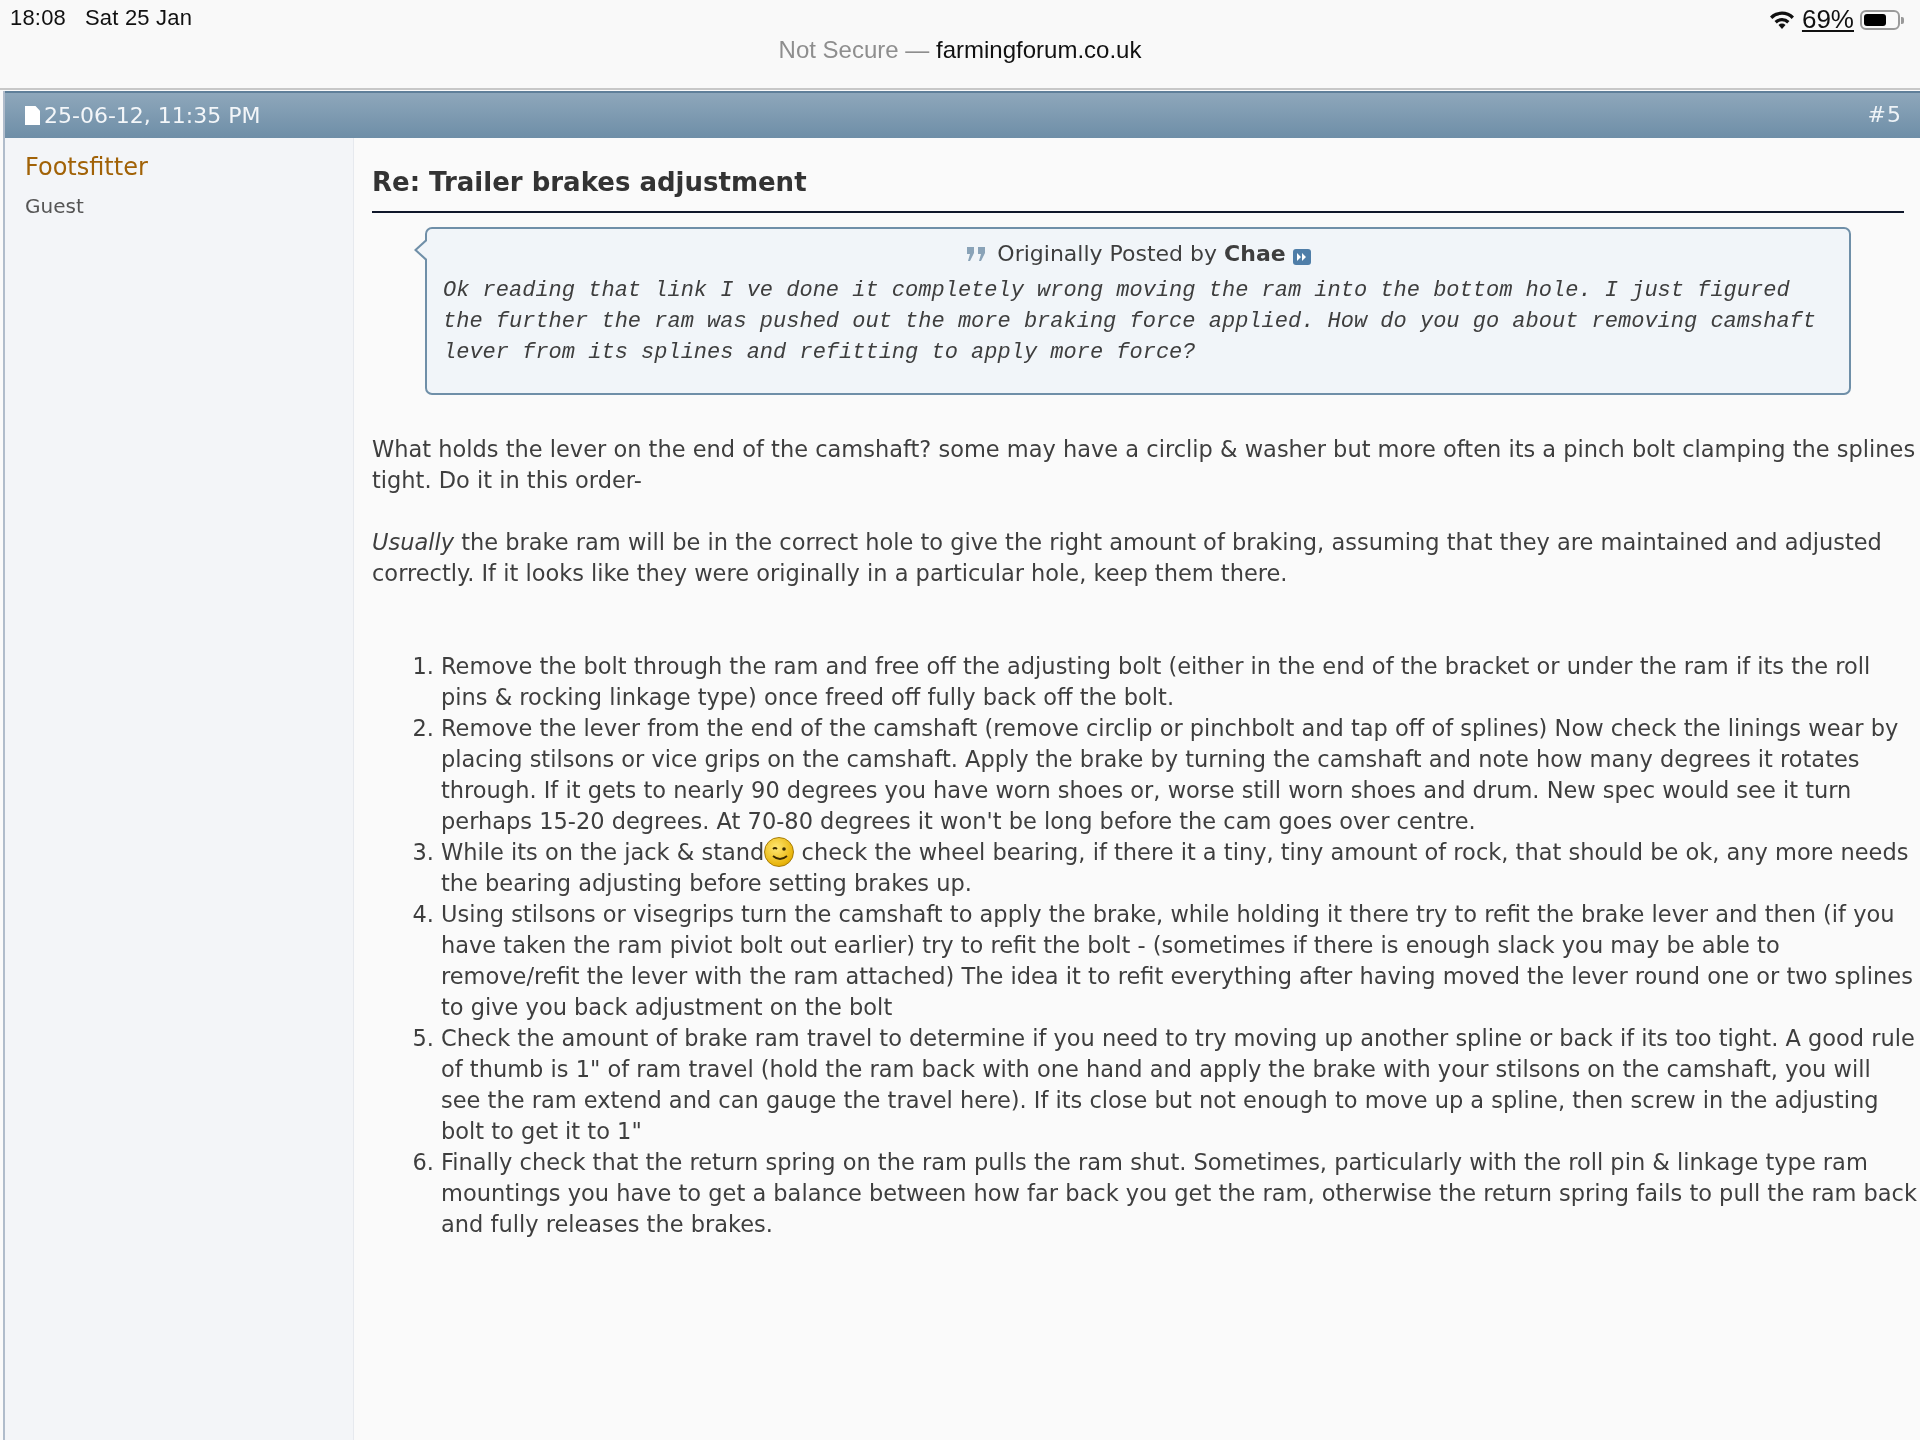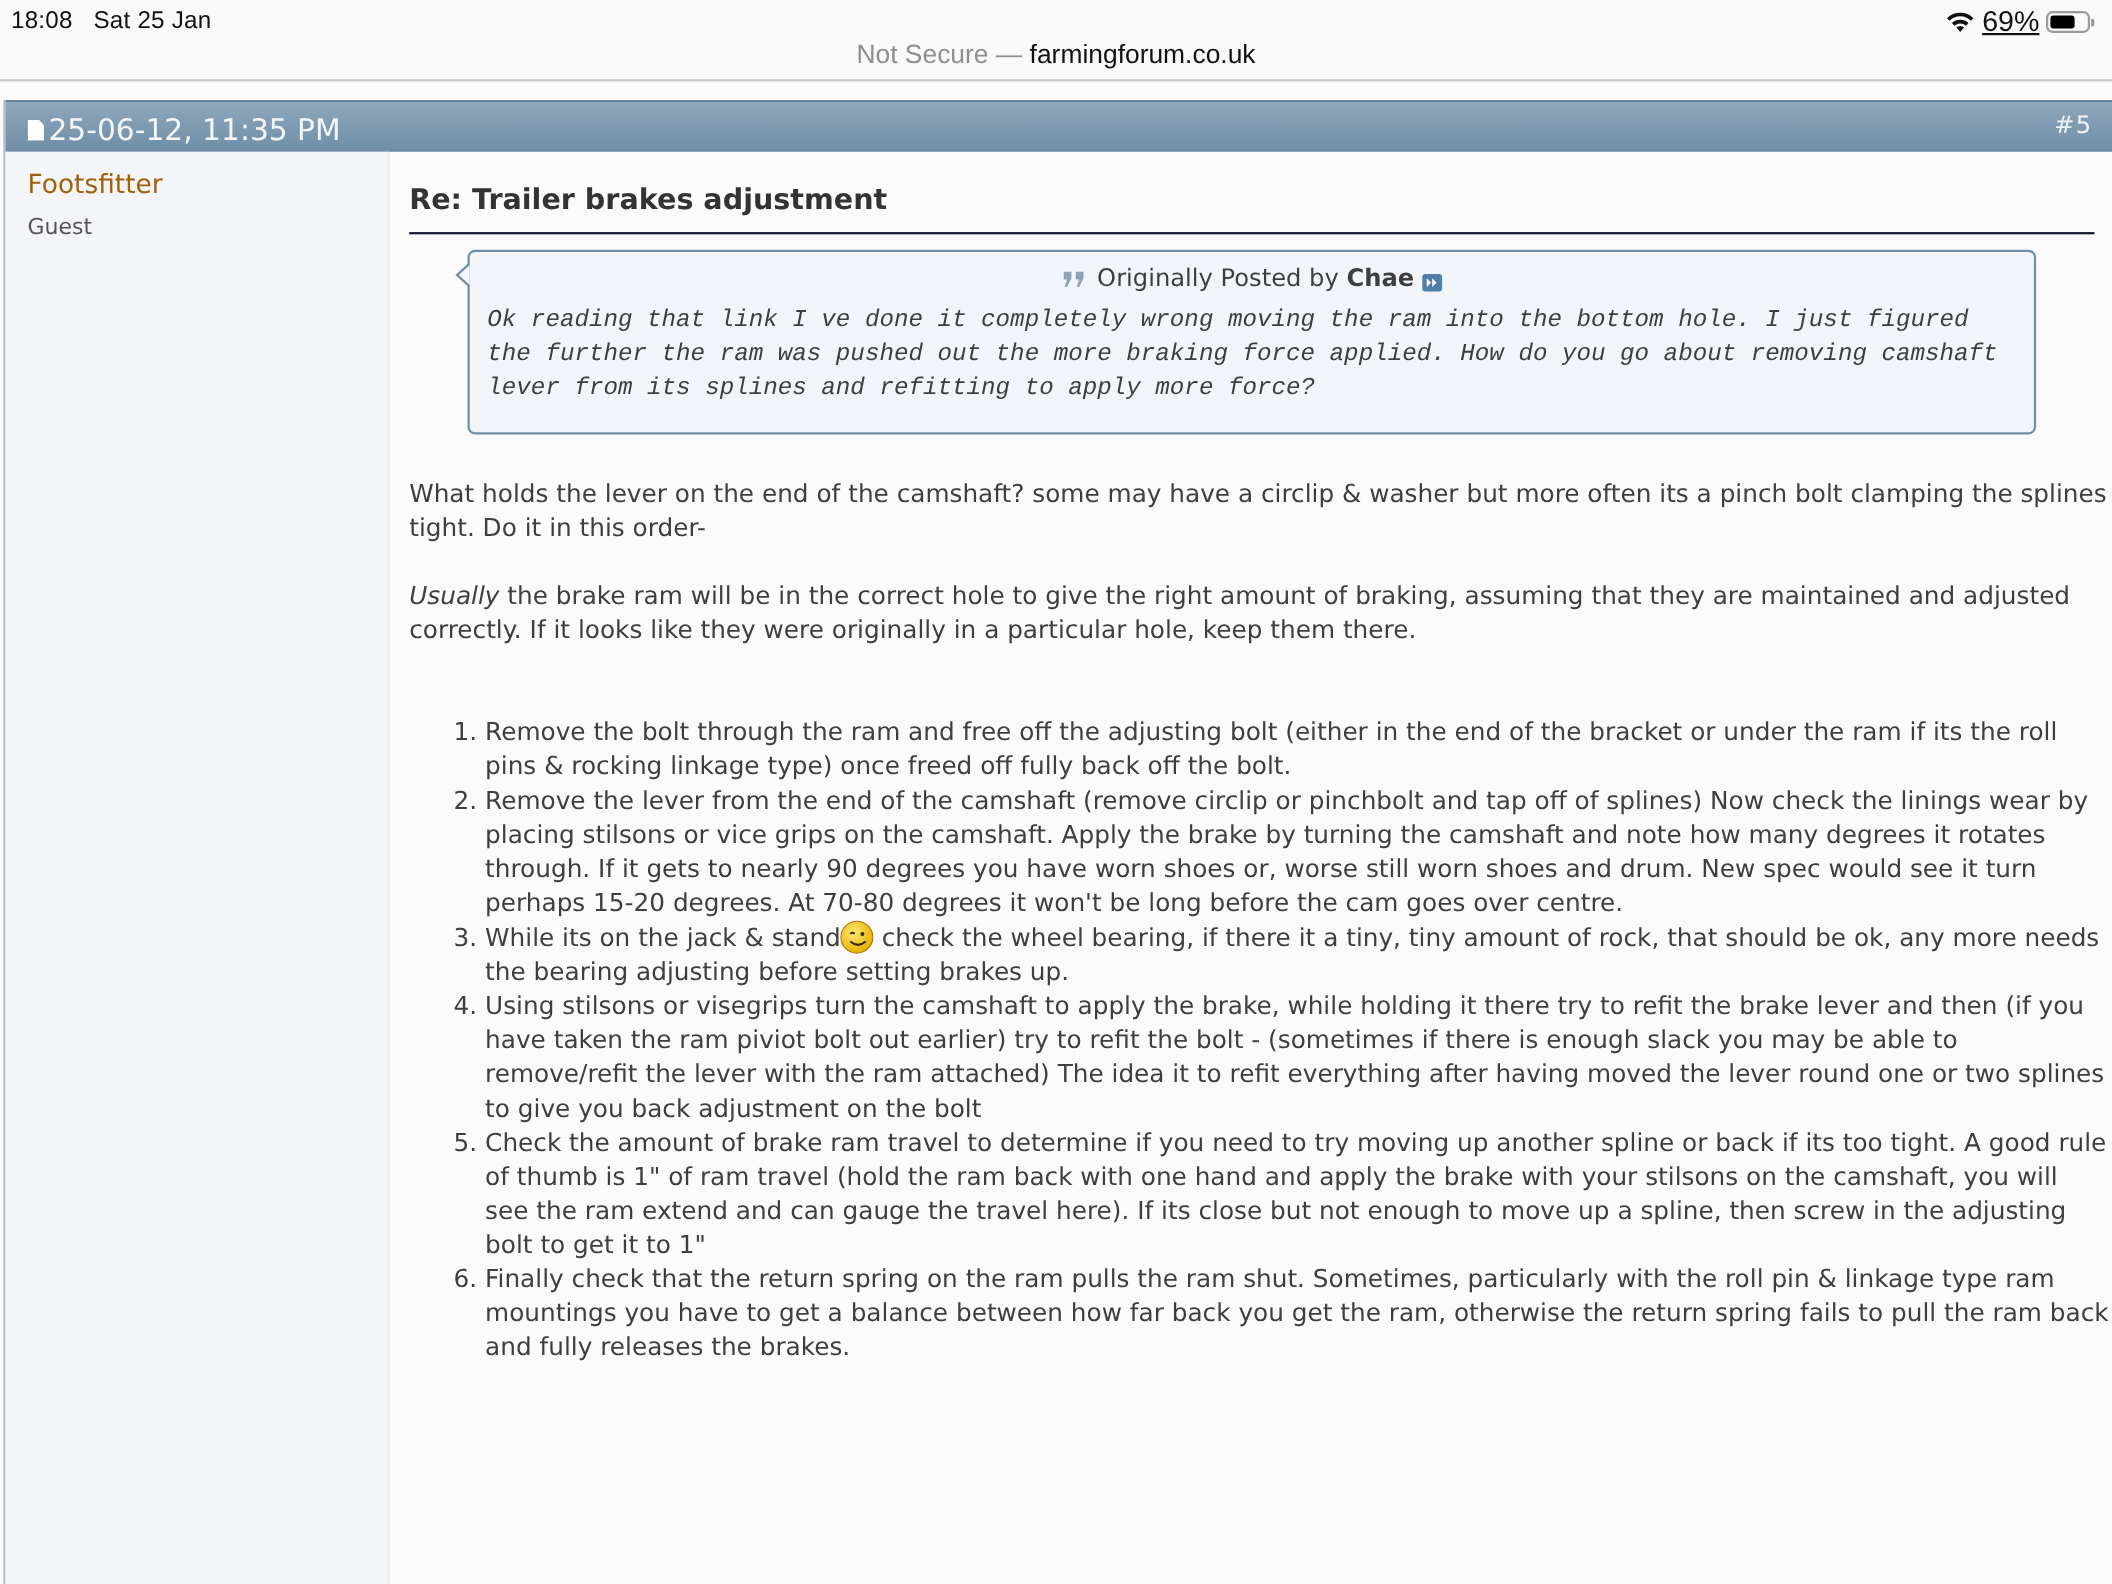--- a/index.html
+++ b/index.html
@@ -4,21 +4,21 @@
 <style>
   * { box-sizing: border-box; margin: 0; padding: 0; }
   html, body {
     width: 1920px; height: 1440px; overflow: hidden;
     background: #fafafa;
     font-family: "DejaVu Sans", sans-serif;
     color: #3e3e3e;
   }
   
   .statusbar {
-    position: absolute; left: 0; top: 0; width: 1920px; height: 74px;
+    position: absolute; left: 0; top: 0; width: 1920px; height: 90px;
     background: #f9f9f9;
     border-bottom: 2px solid #c8c8c8;
     font-family: "Liberation Sans", sans-serif;
   }
   .status-time {
     position: absolute; left: 10px; top: 5px;
     font-size: 22px; color: #111; letter-spacing: 0.2px;
   }
   .status-right {
     position: absolute; right: 20px; top: 4px;
@@ -49,21 +49,21 @@
   }
   .post-header {
     position: absolute; left: 0; top: 0; width: 100%; height: 47px;
     background: linear-gradient(#8ea7bb, #6e8ea7);
     border-top: 2px solid #5f7f99;
     color: #fff;
   }
   .post-date {
     position: absolute; left: 20px; top: 10px;
     display: flex; align-items: center; gap: 4px;
-    font-size: 27px; color: #f3f6f9;
+    font-size: 22px; color: #f3f6f9;
   }
   .doc-icon {
     width: 15px; height: 19px; background: #fff; position: relative;
     clip-path: polygon(0 0, 70% 0, 100% 25%, 100% 100%, 0 100%);
   }
   .post-number {
     position: absolute; right: 18px; top: 9px;
     font-size: 22px; color: #eef3f7; letter-spacing: 1px;
   }
 

